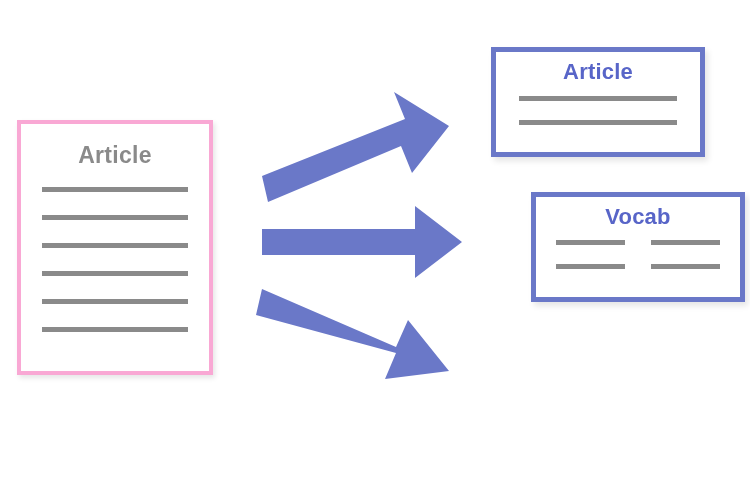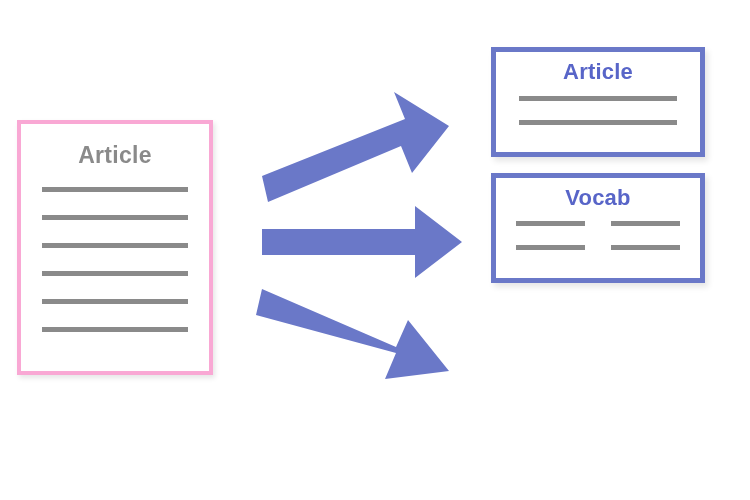--- a/index.html
+++ b/index.html
@@ -60,21 +60,21 @@
     position: absolute;
     left: 491px;
     width: 214px;
     height: 110px;
     box-sizing: border-box;
     background: #ffffff;
     border: 5px solid #6a78c8;
     box-shadow: 3px 4px 6px rgba(0,0,0,0.10);
   }
   .out-card.c0 { top: 47px; }
-  .out-card.c1 { top: 173px; }
+  .out-card.c1 { top: 192px; margin-left: 40px; }
   .out-card.c2 { top: 327px; }
 
   .out-title {
     position: absolute;
     left: 0;
     right: 0;
     top: 7px;
     text-align: center;
     font-size: 22px;
     font-weight: bold;

